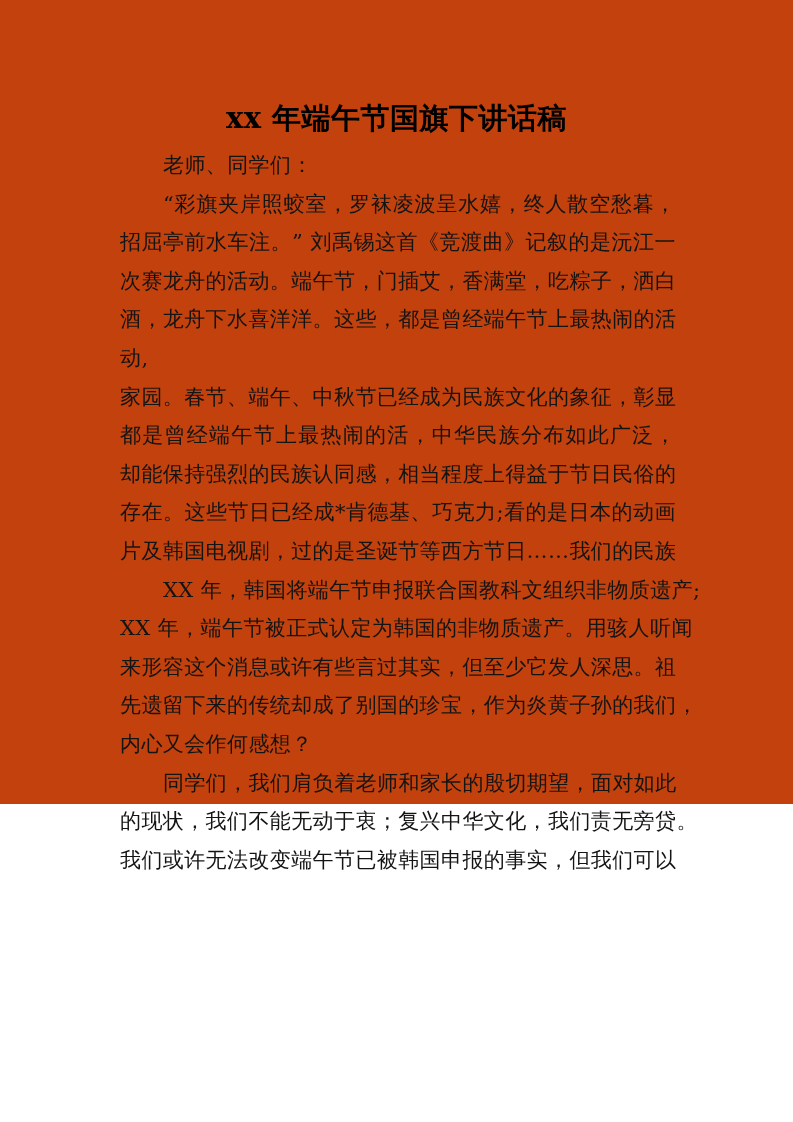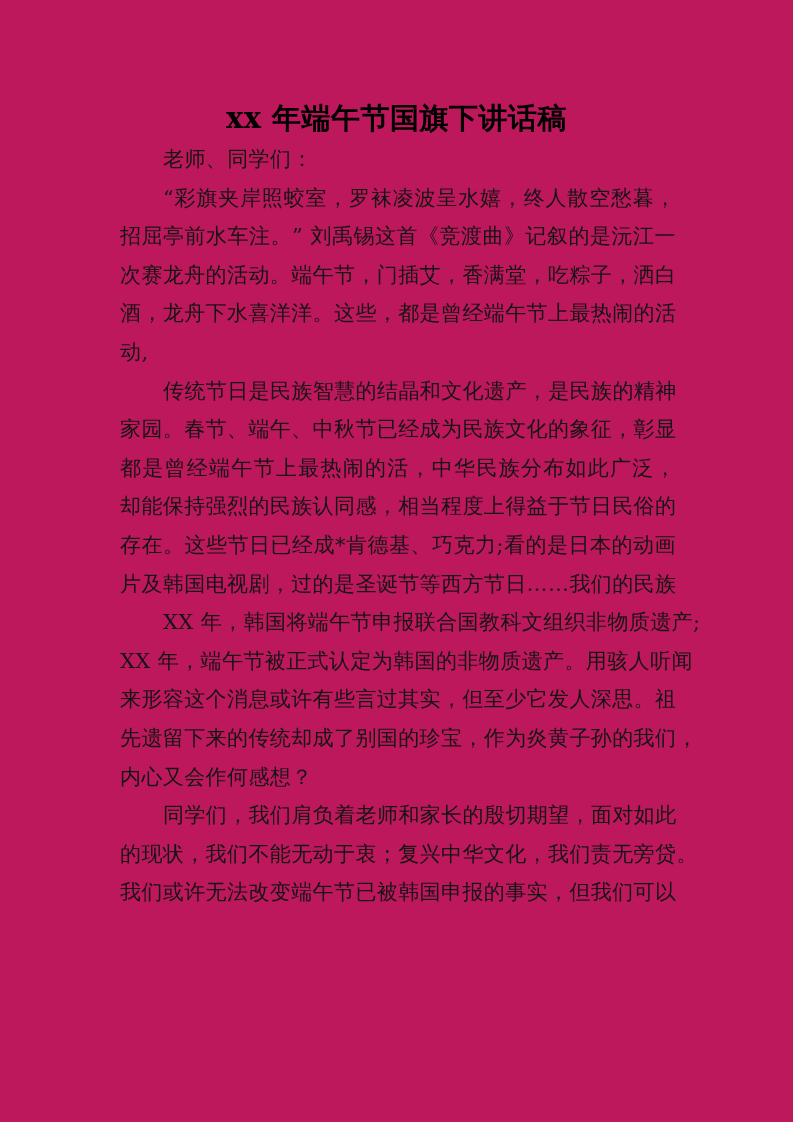--- a/index.html
+++ b/index.html
@@ -13,39 +13,39 @@
       position: relative;
       overflow: hidden;
       color: #111111;
       font-family: "DejaVu Serif", "Liberation Serif", serif;
     }
     .page {
       position: absolute;
       left: 0;
       top: 0;
       width: 793px;
-      height: 1122px;
-      background: #be185d;
+      height: 804px;
+      background: #c2410c;
     }
     .title {
       position: absolute;
       left: 0;
       top: 96px;
       width: 793px;
       text-align: center;
       font-size: 29px;
       font-weight: bold;
       letter-spacing: 0.5px;
       line-height: 44px;
       color: #000;
     }
     .body-text {
       position: absolute;
       left: 120px;
-      top: 140px;
+      top: 146px;
       width: 556px;
     }
     .line {
       height: 38.6px;
       line-height: 38.6px;
       font-size: 21px;
       white-space: nowrap;
       letter-spacing: 0.4px;
       color: #141414;
       text-align: justify;
@@ -66,21 +66,20 @@
 
   <div class="body-text">
     <div class="line indent last">老师、同学们：</div>
 
     <div class="line indent">“彩旗夹岸照蛟室，罗袜凌波呈水嬉，终人散空愁暮，</div>
     <div class="line">招屈亭前水车注。” 刘禹锡这首《竞渡曲》记叙的是沅江一</div>
     <div class="line">次赛龙舟的活动。端午节，门插艾，香满堂，吃粽子，洒白</div>
     <div class="line">酒，龙舟下水喜洋洋。这些，都是曾经端午节上最热闹的活</div>
     <div class="line last">动,</div>
 
-    <div class="line indent">传统节日是民族智慧的结晶和文化遗产，是民族的精神</div>
     <div class="line">家园。春节、端午、中秋节已经成为民族文化的象征，彰显</div>
     <div class="line">都是曾经端午节上最热闹的活，中华民族分布如此广泛，</div>
     <div class="line">却能保持强烈的民族认同感，相当程度上得益于节日民俗的</div>
     <div class="line">存在。这些节日已经成*肯德基、巧克力;看的是日本的动画</div>
     <div class="line">片及韩国电视剧，过的是圣诞节等西方节日……我们的民族</div>
 
     <div class="line indent">XX 年，韩国将端午节申报联合国教科文组织非物质遗产;</div>
     <div class="line">XX 年，端午节被正式认定为韩国的非物质遗产。用骇人听闻</div>
     <div class="line">来形容这个消息或许有些言过其实，但至少它发人深思。祖</div>
     <div class="line">先遗留下来的传统却成了别国的珍宝，作为炎黄子孙的我们，</div>

